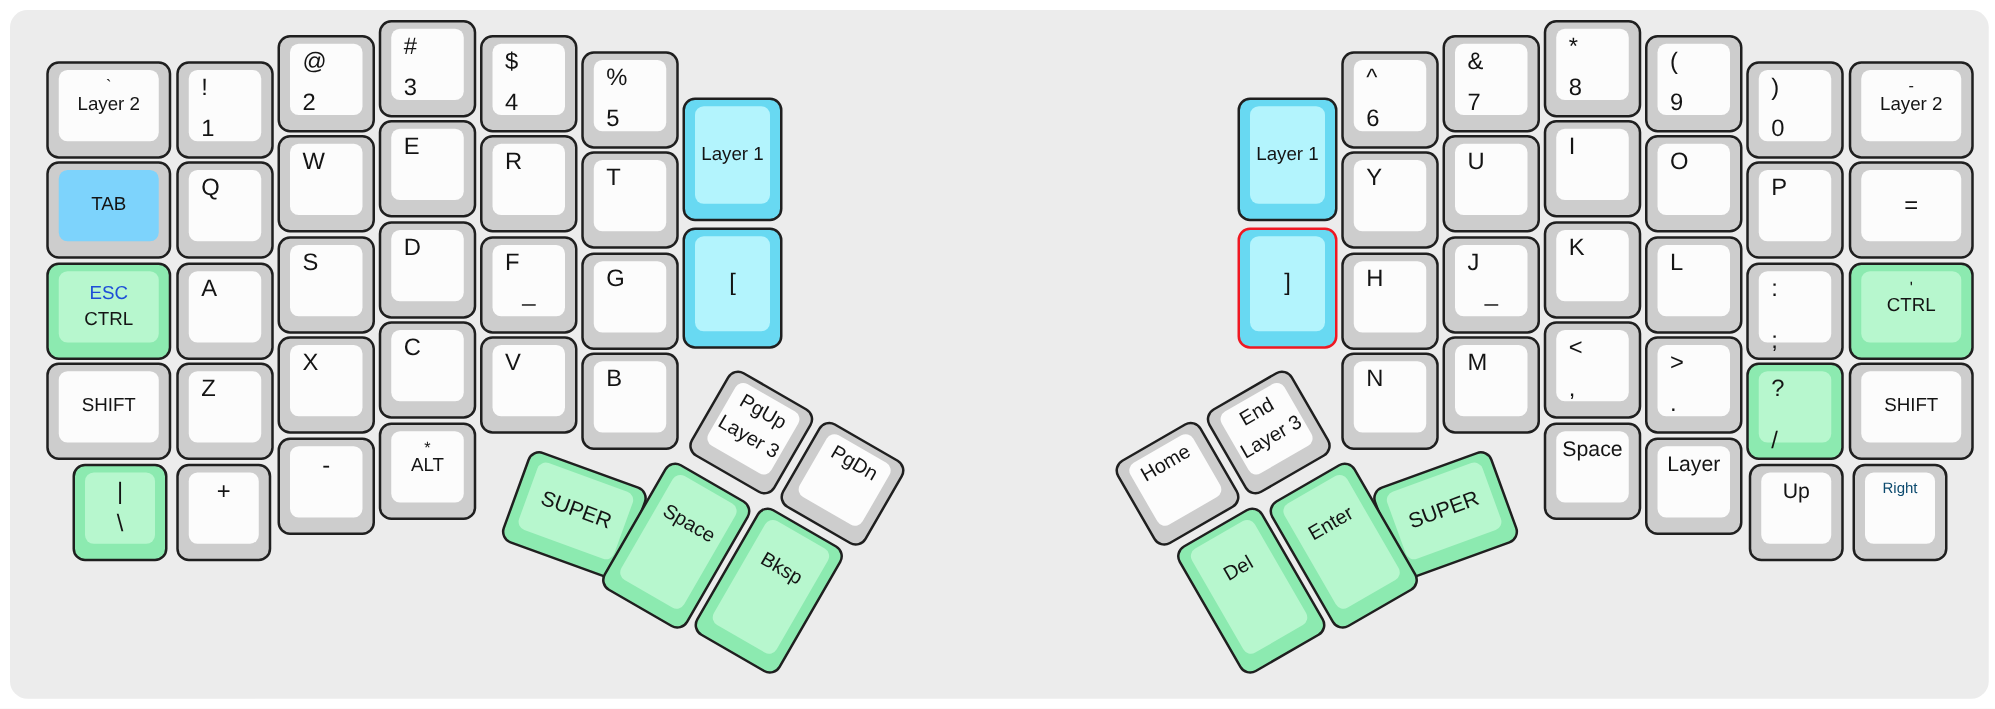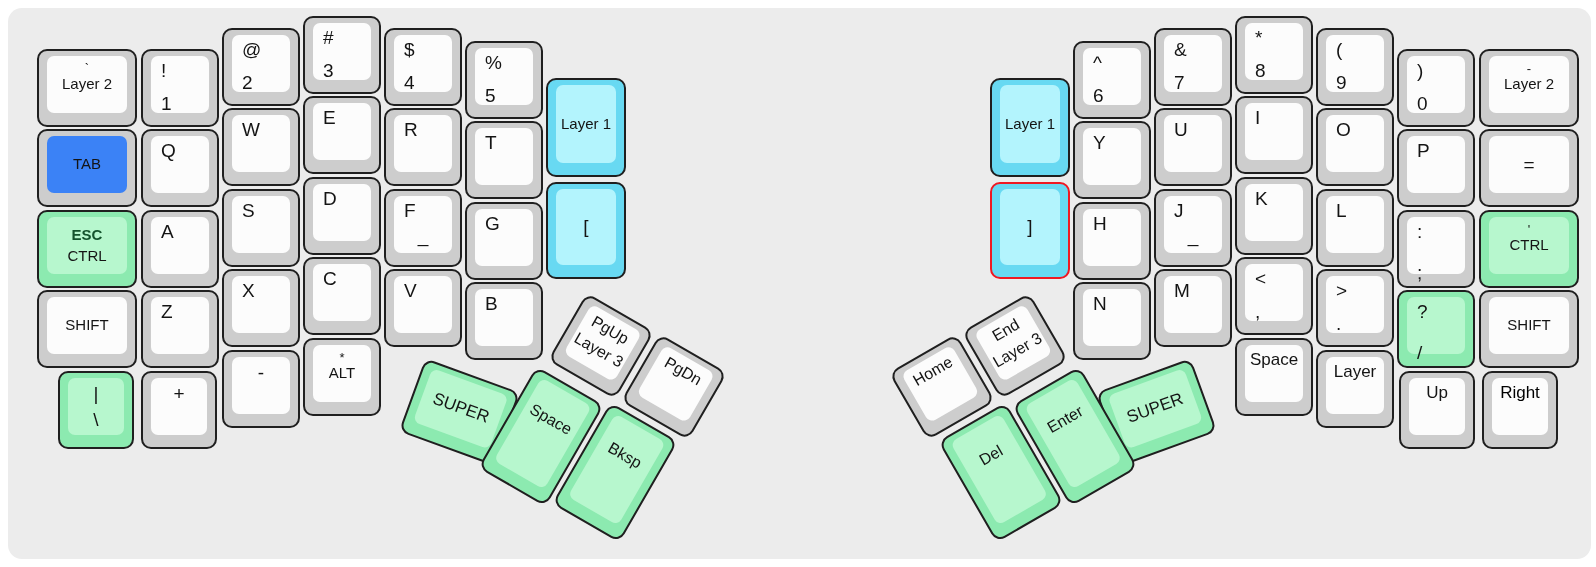--- a/index.html
+++ b/index.html
@@ -38,30 +38,30 @@
 <div id="stage">
     <div class="key" style="left: 37px; top: 49px; width: 100px; height: 78px; background: rgb(205, 205, 205); border-color: rgb(31, 31, 31);">
       <div class="face" style="background: rgb(252, 252, 252);">
         <div class="lab tc" style="font-size: 13px; color: rgb(20, 20, 20); top: 6px;">`</div>
         <div class="cwrap">
           <div style="font-size: 15px; color: rgb(20, 20, 20);">Layer 2</div>
         </div>
       </div>
     </div>
     <div class="key" style="left: 37px; top: 129px; width: 100px; height: 78px; background: rgb(205, 205, 205); border-color: rgb(31, 31, 31);">
-      <div class="face" style="background: #3b82f6;">
+      <div class="face" style="background: #7dd3fc;">
         <div class="cwrap">
           <div style="font-size: 15px; color: rgb(20, 20, 20);">TAB</div>
         </div>
       </div>
     </div>
     <div class="key" style="left: 37px; top: 210px; width: 100px; height: 78px; background: rgb(140, 234, 176); border-color: rgb(31, 31, 31);">
       <div class="face" style="background: rgb(183, 247, 206);">
         <div class="cwrap">
-          <div style="font-size: 15px; color: #14532d; font-weight: bold;">ESC</div>
+          <div style="font-size: 15px; color: #1d4ed8;">ESC</div>
           <div style="font-size: 15px; color: rgb(20, 20, 20);">CTRL</div>
         </div>
       </div>
     </div>
     <div class="key" style="left: 37px; top: 290px; width: 100px; height: 78px; background: rgb(205, 205, 205); border-color: rgb(31, 31, 31);">
       <div class="face" style="background: rgb(252, 252, 252);">
         <div class="cwrap">
           <div style="font-size: 15px; color: rgb(20, 20, 20);">SHIFT</div>
         </div>
       </div>
@@ -402,21 +402,21 @@
     </div>
     <div class="key" style="left: 1479px; top: 290px; width: 100px; height: 78px; background: rgb(205, 205, 205); border-color: rgb(31, 31, 31);">
       <div class="face" style="background: rgb(252, 252, 252);">
         <div class="cwrap">
           <div style="font-size: 15px; color: rgb(20, 20, 20);">SHIFT</div>
         </div>
       </div>
     </div>
     <div class="key" style="left: 1482px; top: 371px; width: 76px; height: 78px; background: rgb(205, 205, 205); border-color: rgb(31, 31, 31);">
       <div class="face" style="background: rgb(252, 252, 252);">
-        <div class="lab tc" style="font-size: 17px; color: #000000; top: 6px;">Right</div>
+        <div class="lab tc" style="font-size: 12px; color: #0c4a6e; top: 6px;">Right</div>
       </div>
     </div>
     <div class="key" style="left: 1106px; top: 373px; width: 101px; height: 78px; background: rgb(140, 234, 176); border-color: rgb(31, 31, 31); transform: rotate(-20deg);">
       <div class="face" style="background: rgb(183, 247, 206);">
         <div class="cwrap">
           <div style="font-size: 17px; color: rgb(20, 20, 20);">SUPER</div>
         </div>
       </div>
     </div>
     <div class="key" style="left: 976px; top: 307px; width: 78px; height: 78px; background: rgb(205, 205, 205); border-color: rgb(31, 31, 31); transform: rotate(-30deg);">

